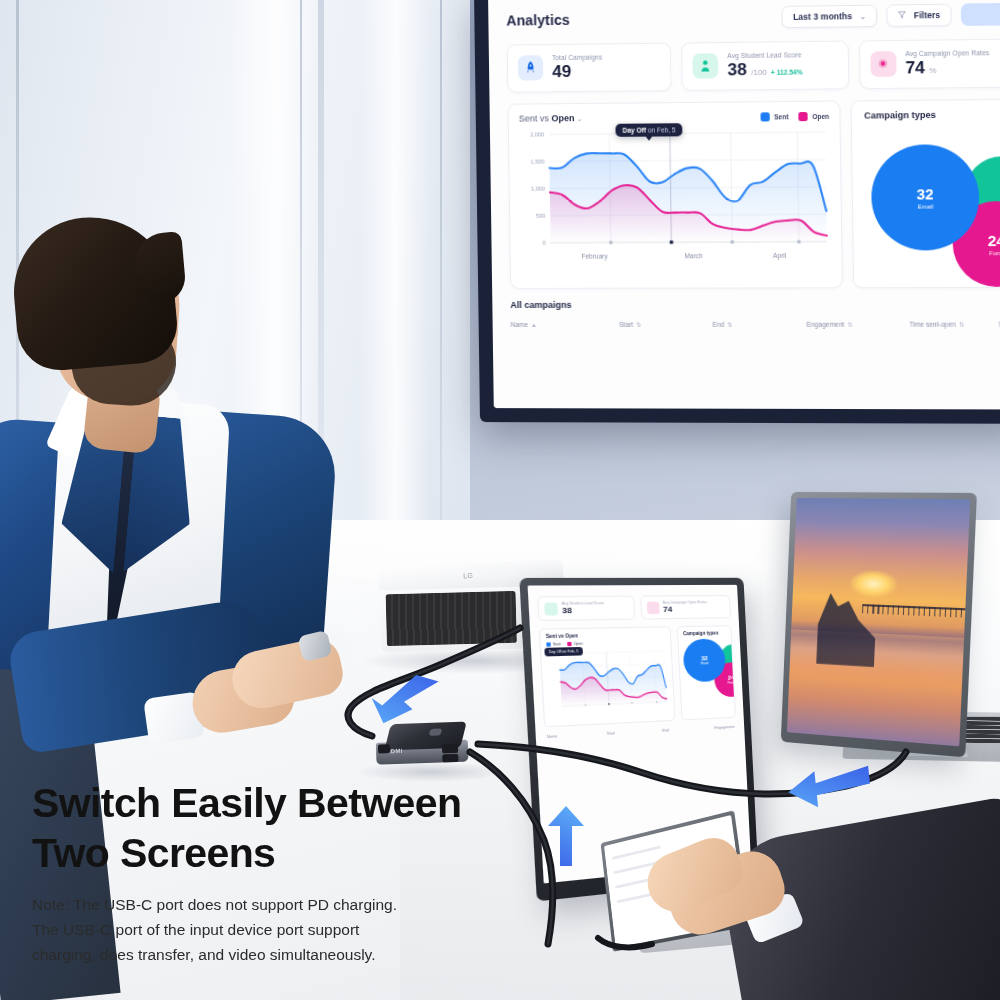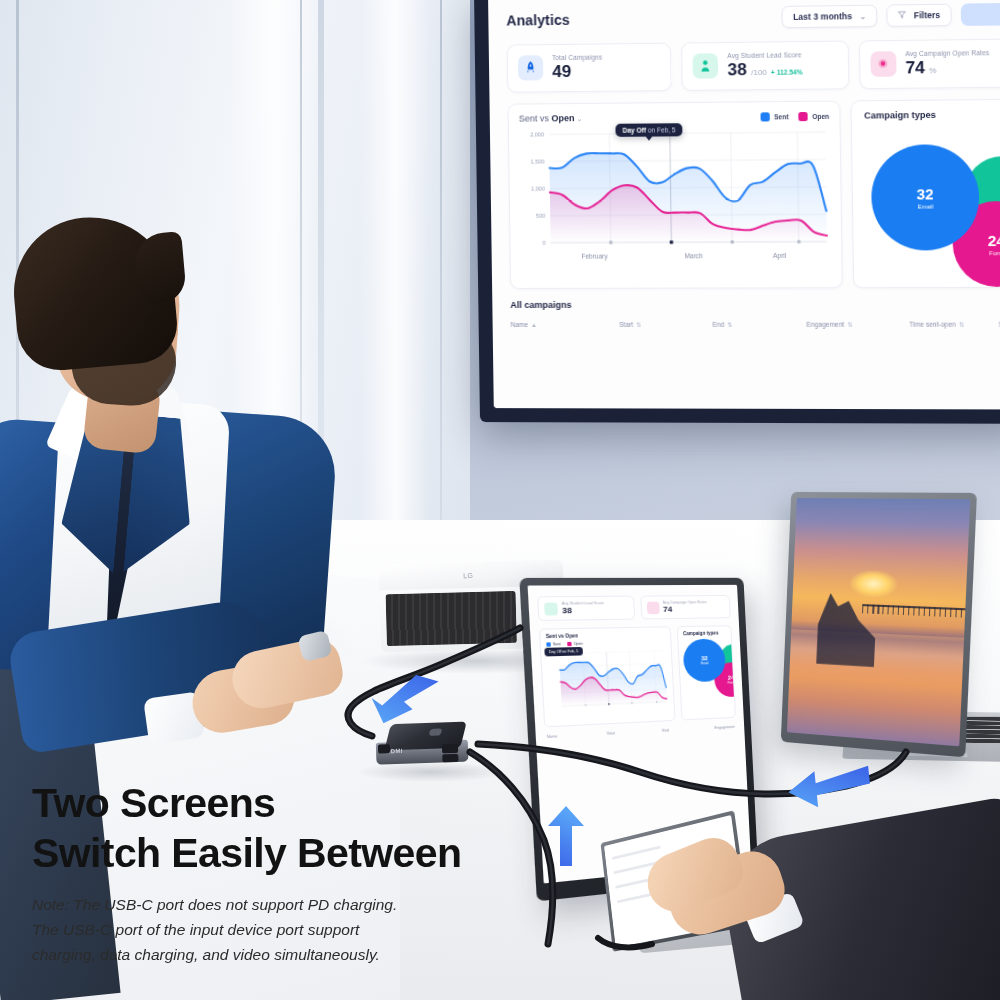--- a/index.html
+++ b/index.html
@@ -523,21 +523,21 @@
   
   .arrow { position: absolute; }
 
   
   #copy { position: absolute; left: 32px; top: 778px; width: 520px; }
   .headline {
     font-size: 41px; font-weight: 700; color: #121212; line-height: 1.22;
     letter-spacing: -0.6px;
   }
   .note {
-    margin-top: 14px; font-size: 15.5px; color: #2b2b2b; line-height: 1.62; font-style: italic;
+    margin-top: 14px; font-size: 15.5px; color: #2b2b2b; line-height: 1.62;
   }
 </style>
 </head>
 <body>
 
 <div id="scene">
 
   <div class="bg-wall"></div>
   <div class="wall-right"></div>
 
@@ -963,23 +963,23 @@
       <linearGradient id="ag3" x1="1" y1="0" x2="0" y2="1">
         <stop offset="0" stop-color="#3b63e8"></stop>
           <stop offset="1" stop-color="#59a6f7"></stop>
       </linearGradient>
     </defs>
     <path d="M88,12 L34,24 L34,12 L6,30 L34,48 L34,36 L88,30 Z" fill="url(#ag3)" transform="rotate(-6 46 28)"></path>
   </svg>
 
   <div id="copy">
     <div class="headline">
+      <div>Switch Easily Between</div>
       <div>Two Screens</div>
-      <div>Switch Easily Between</div>
     </div>
     <div class="note">
       <div>Note: The USB-C port does not support PD charging.</div>
       <div>The USB-C port of the input device port support</div>
-      <div>charging, data charging, and video simultaneously.</div>
+      <div>charging, does transfer, and video simultaneously.</div>
     </div>
   </div>
 
 </div>
 
 </body></html>

